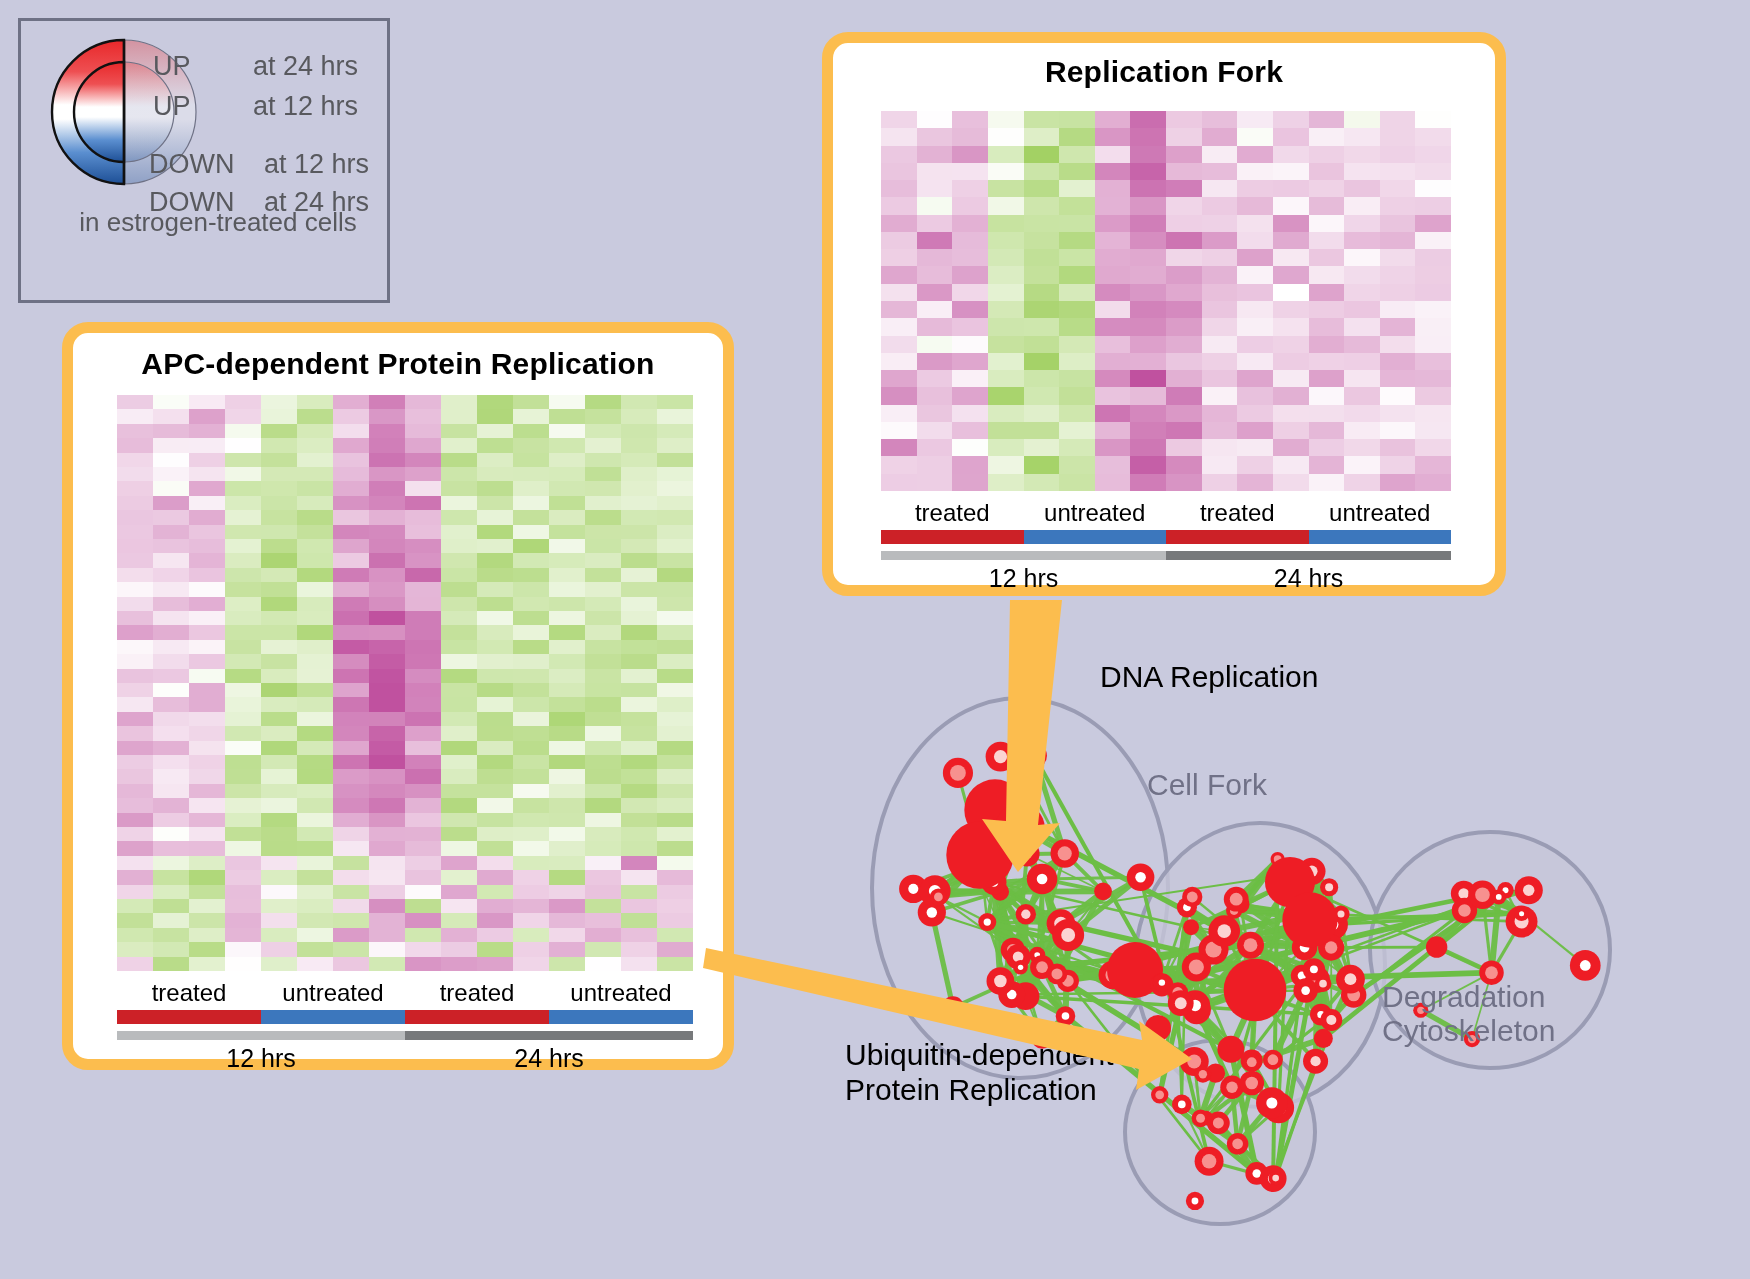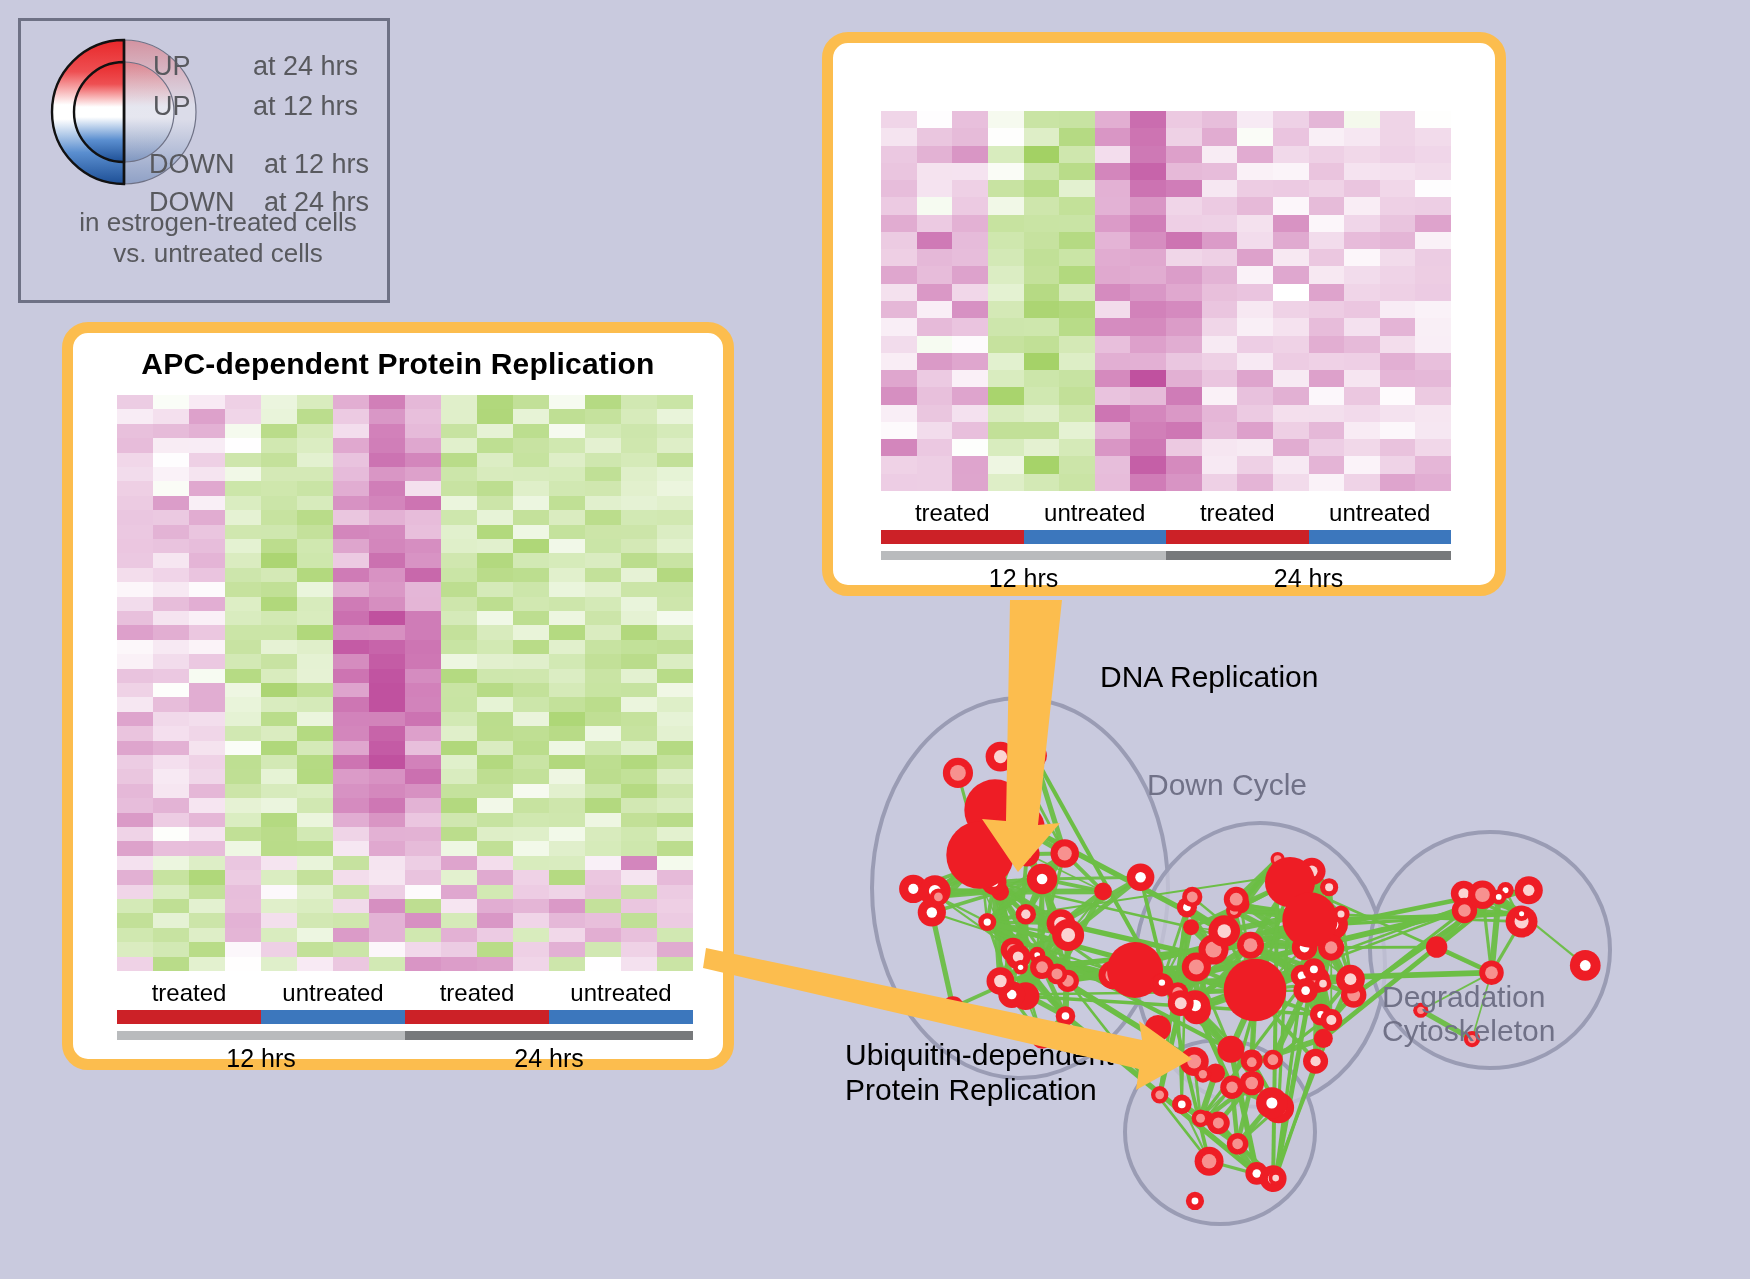--- a/index.html
+++ b/index.html
@@ -110,26 +110,26 @@
     <div class="key-row" style="left:232px;top:30px;">at 24 hrs</div>
     <div class="key-word" style="left:132px;top:70px;">UP</div>
     <div class="key-row" style="left:232px;top:70px;">at 12 hrs</div>
     <div class="key-word" style="left:128px;top:128px;">DOWN</div>
     <div class="key-row" style="left:243px;top:128px;">at 12 hrs</div>
     <div class="key-word" style="left:128px;top:166px;">DOWN</div>
     <div class="key-row" style="left:243px;top:166px;">at 24 hrs</div>
 
     <div id="key-caption">
       <div>in estrogen-treated cells</div>
-      <div>vs. untreated cells</div>
     </div>
   </div>
 
 
   <div class="panel" id="panel-replication">
+    <div class="panel-title">Replication Fork</div>
     <div class="heat" id="heat-rep" style="left: 48px; top: 68px; width: 570px; height: 380px; grid-template-columns: repeat(16, 1fr); grid-template-rows: repeat(22, 1fr);">
         <div style="background: rgb(240, 213, 232);"></div>
         <div style="background: rgb(254, 253, 254);"></div>
         <div style="background: rgb(232, 191, 220);"></div>
         <div style="background: rgb(246, 250, 239);"></div>
         <div style="background: rgb(201, 228, 164);"></div>
         <div style="background: rgb(199, 227, 162);"></div>
         <div style="background: rgb(226, 174, 210);"></div>
         <div style="background: rgb(202, 109, 175);"></div>
         <div style="background: rgb(236, 201, 225);"></div>
@@ -1997,21 +1997,21 @@
             <circle cx="485.670159705404" cy="558.0870805993362" r="3.3327352328455264" fill="#fbd3d2"></circle>
           </g>
           <g>
             <circle cx="461.7756351552972" cy="463.00027879082376" r="12.32821357498328" fill="#ee1d25"></circle>
             <circle cx="461.7756351552972" cy="463.00027879082376" r="6.262534913100829" fill="#f7918f"></circle>
           </g>
         </g>
       </svg>
 
     <div class="net-label" id="lbl-dna">DNA Replication</div>
-    <div class="net-label" id="lbl-cc">Down Cycle</div>
+    <div class="net-label" id="lbl-cc">Cell Fork</div>
     <div class="net-label" id="lbl-mt">
       <div>Degradation</div>
       <div>Cytoskeleton</div>
     </div>
     <div class="net-label" id="lbl-ub">
       <div>Ubiquitin-dependent</div>
       <div>Protein Replication</div>
     </div>
   </div>
 

